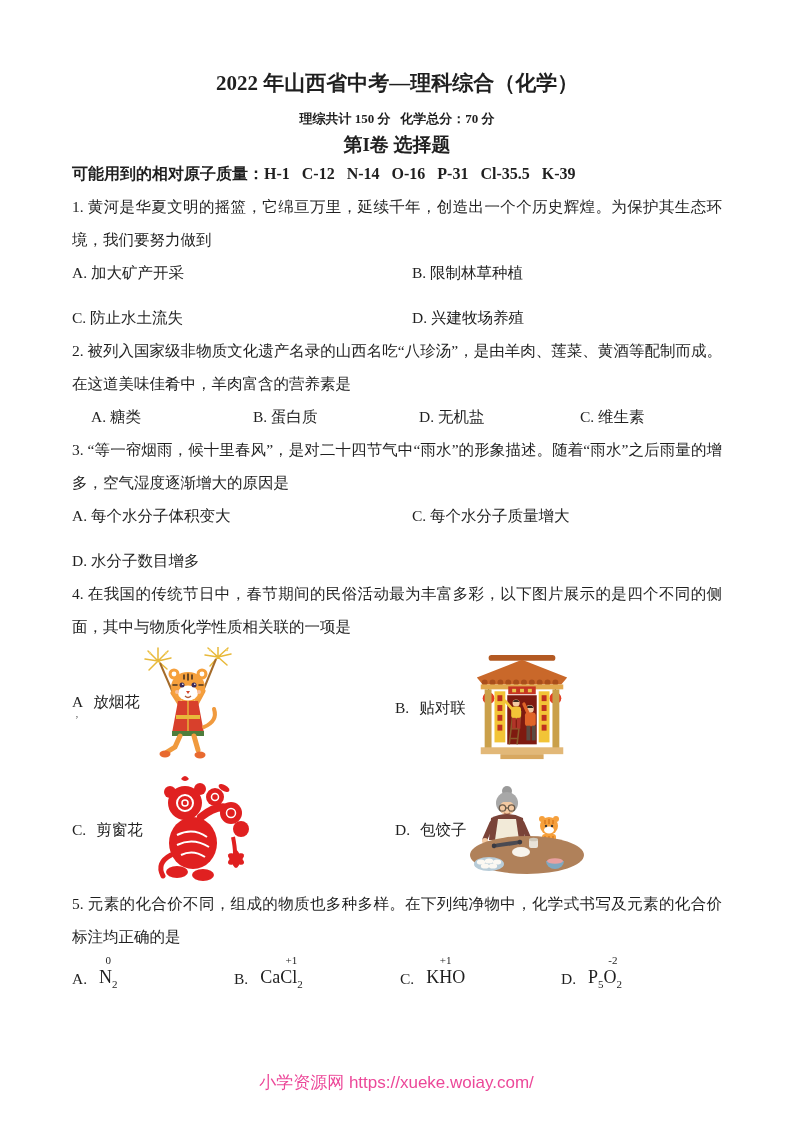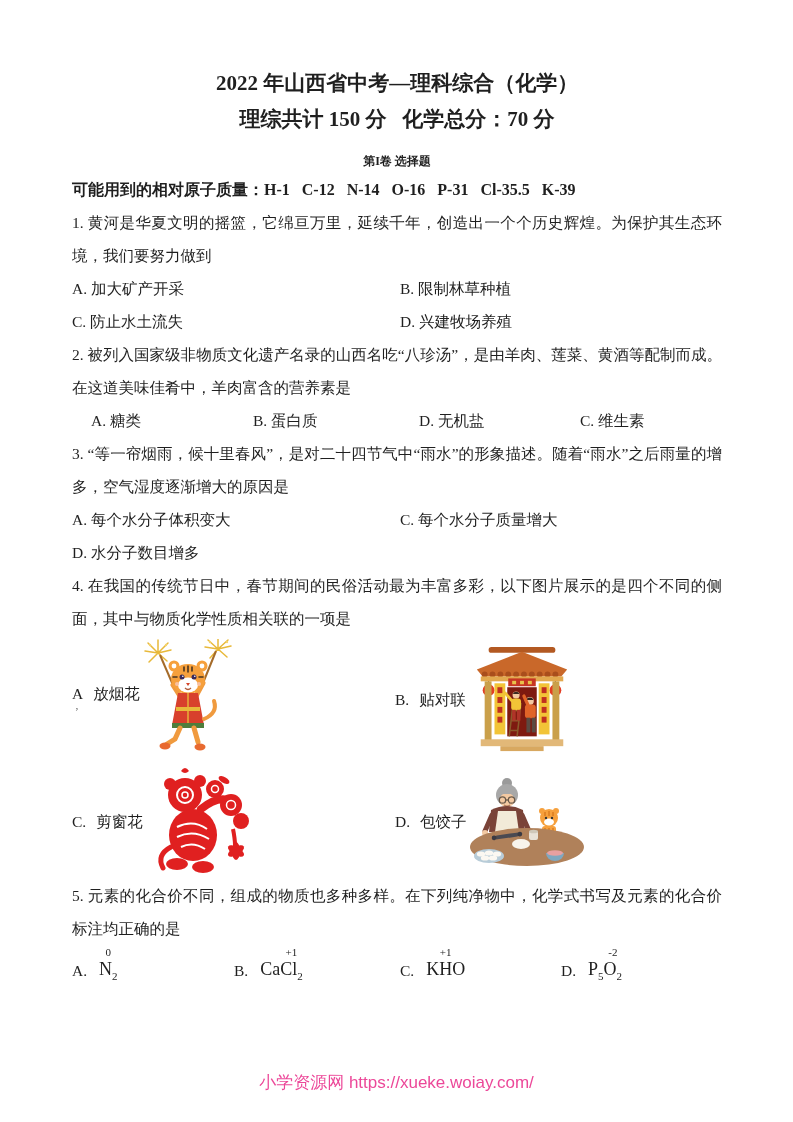--- a/index.html
+++ b/index.html
@@ -1,26 +1,26 @@
 <!DOCTYPE html>
 <html><head>
 <meta charset="utf-8">
 <style>
   html,body{margin:0;padding:0;background:#ffffff;}
   .page{position:relative;width:793px;height:1122px;background:#fff;overflow:hidden;
         font-family:"Liberation Serif","DejaVu Serif",serif;color:#1f1f1f;}
   .content{position:absolute;left:72px;top:70px;width:650px;}
   .doc-title{font-size:21px;font-weight:bold;text-align:center;line-height:26px;margin:0 0 12px;white-space:pre-wrap;}
-  .doc-subtitle{font-size:21px;font-weight:bold;text-align:center;line-height:22px;margin:0 0 20px;white-space:pre-wrap;}
-  .section-hdr{font-size:12px;font-weight:bold;text-align:center;line-height:22px;margin:0 0 6px;}
+  .doc-subtitle{font-size:13px;font-weight:bold;text-align:center;line-height:22px;margin:0 0 4px;white-space:pre-wrap;}
+  .section-hdr{font-size:19px;font-weight:bold;text-align:center;line-height:22px;margin:0 0 6px;}
   .atomic{font-size:16px;font-weight:bold;line-height:24px;margin:4px 0 4px;white-space:pre-wrap;}
   .intro{font-size:16px;font-weight:bold;line-height:32px;text-align:justify;margin:0;}
   .q{font-size:15.5px;}
   .qtext{line-height:33px;text-align:justify;margin:0;}
-  .optgrid2{display:grid;grid-template-columns:328px 1fr;line-height:33px;}
+  .optgrid2{display:grid;grid-template-columns:328px 1fr;line-height:33px;gap:12px;}
   .optgrid4{display:grid;grid-template-columns:162px 166px 161px 1fr;line-height:33px;margin-left:19px;}
   .figs{display:grid;grid-template-columns:323px 1fr;row-gap:6px;margin:4px 0 2px;}
   .figcell{display:flex;align-items:center;}
   .figlabel{flex:0 0 auto;line-height:20px;}
   .figlabel .cap{margin-left:10px;}
   .figlabel .mark{display:block;font-size:11px;color:#555;margin:2px 0 0 3px;line-height:10px;}
   .q5row{display:grid;grid-template-columns:162px 166px 161px 1fr;padding-top:14px;}
   .q5opt{display:flex;align-items:flex-end;gap:12px;}
   .optlabel{line-height:20px;}
   .formula{font-size:18px;display:inline-flex;align-items:flex-end;}

